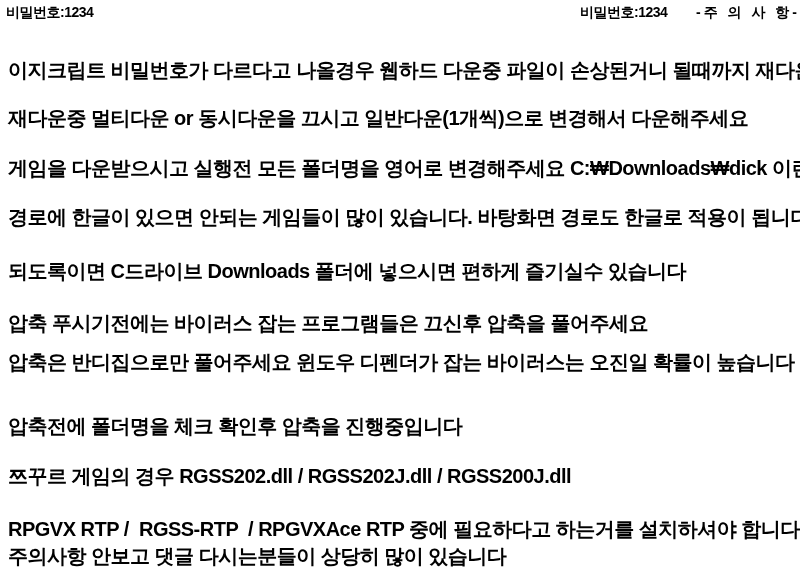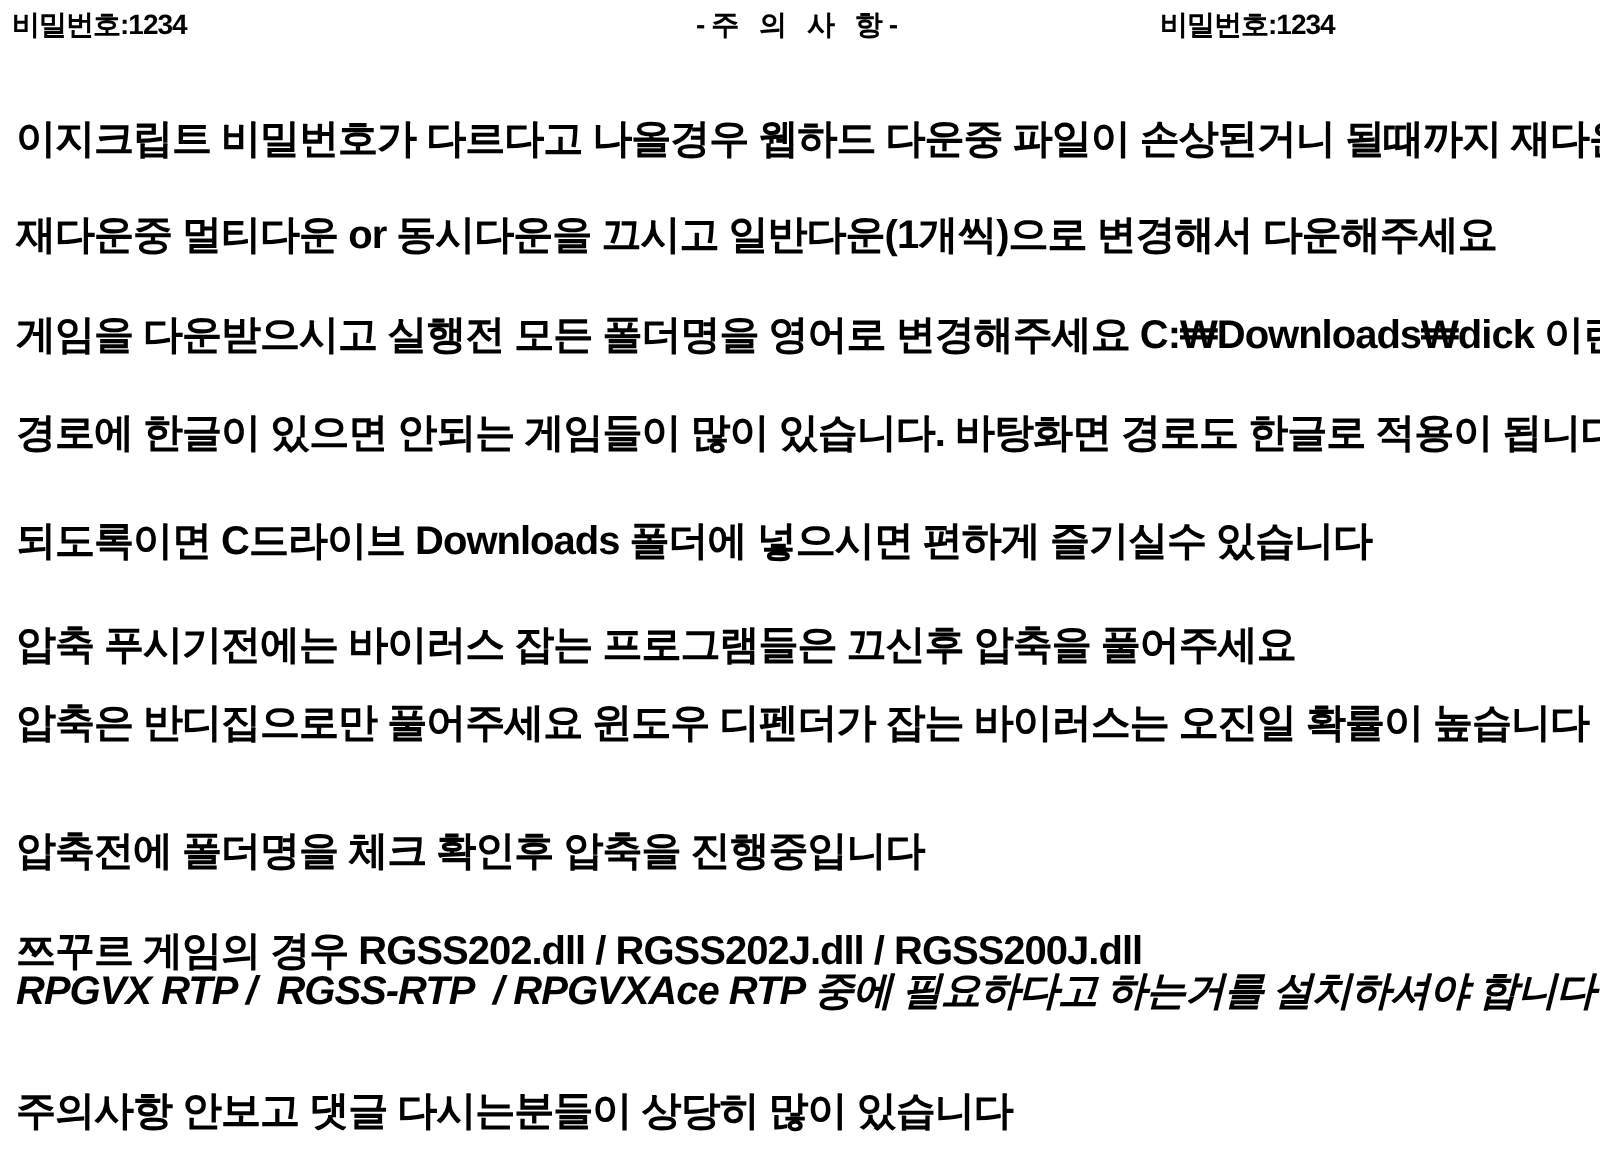--- a/index.html
+++ b/index.html
@@ -22,41 +22,41 @@
     top: 4px;
     font-size: 14px;
     white-space: pre;
     letter-spacing: -0.5px;
   }
   .hdr-left  { left: 6px; }
   .hdr-right { left: 580px; }
   .hdr-title {
     left: 0;
     width: 100%;
-    text-align: center;
+    text-align: right;
     letter-spacing: 3px;
   }
   .line {
     position: absolute;
     left: 8px;
     font-size: 20px;
     line-height: 24px;
     white-space: pre;
     letter-spacing: -0.5px;
   }
   .l1  { top: 58px;  }
   .l2  { top: 106px; }
   .l3  { top: 156px; }
   .l4  { top: 205px; }
   .l5  { top: 259px; text-align: center; }
   .l6  { top: 311px; }
   .l7  { top: 350px; }
   .l8  { top: 414px; }
   .l9  { top: 464px; }
-  .l10 { top: 484px; font-style: italic; }
+  .l10 { top: 517px; }
   .l11 { top: 544px; }
 </style>
 </head>
 <body>
 
 <div class="page">
 
   <div class="hdr-item hdr-left">비밀번호:1234</div>
 
   <div class="hdr-item hdr-title">-주 의 사 항-</div>

